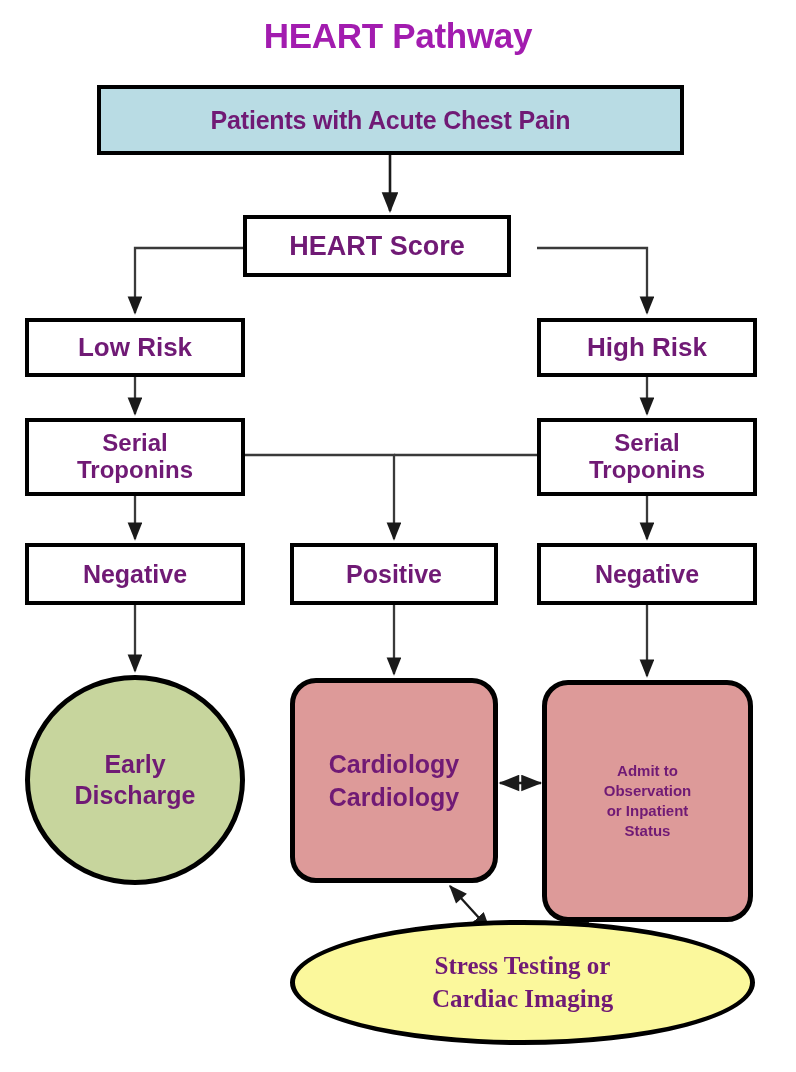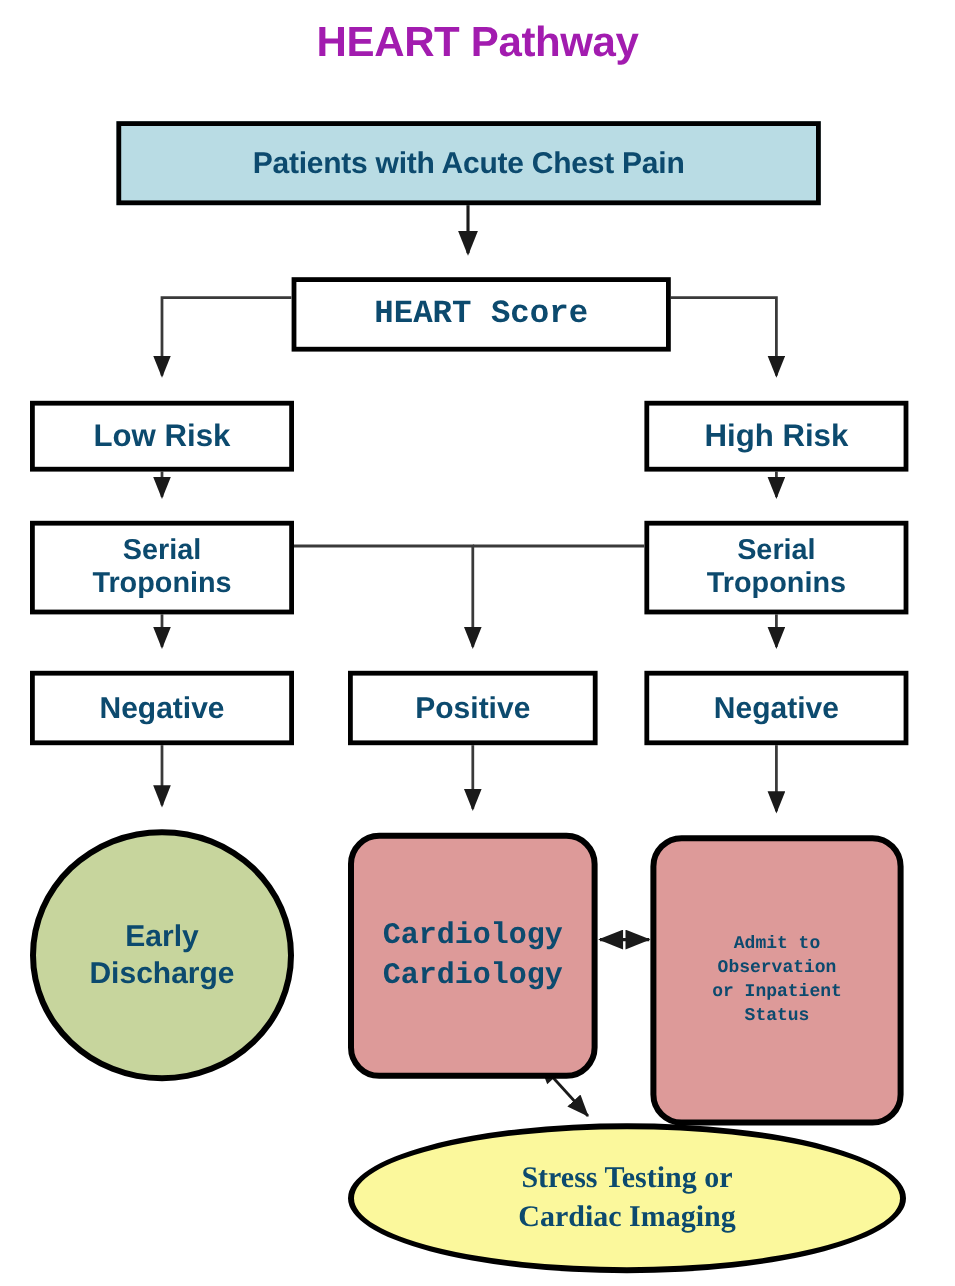--- a/index.html
+++ b/index.html
@@ -25,34 +25,32 @@
     height: 1072px;
     pointer-events: none;
   }
   .node {
     position: absolute;
     box-sizing: border-box;
     display: flex;
     align-items: center;
     justify-content: center;
     text-align: center;
-    color: #0c4a6e;
+    color: #701a75;
     font-weight: bold;
     line-height: 1.12;
     z-index: 2;
-    margin-top: 16px;
   }
   .rect {
     border: 4px solid #000000;
     background: #ffffff;
   }
   .rounded {
     border: 5px solid #000000;
     border-radius: 26px;
-    font-family: Liberation Mono, monospace;
   }
   .ellipse {
     border: 5px solid #000000;
     border-radius: 50%;
   }
   #page-title {
     position: absolute;
     left: 0;
     top: 16px;
     width: 796px;
@@ -63,23 +61,22 @@
     letter-spacing: -0.3px;
     z-index: 2;
   }
   #node-chest-pain {
     left: 97px; top: 85px; width: 587px; height: 70px;
     background: #b9dce4;
     font-size: 25px;
     letter-spacing: -0.2px;
   }
   #node-heart-score {
-    left: 243px; top: 215px; width: 316px; height: 62px;
+    left: 243px; top: 215px; width: 268px; height: 62px;
     font-size: 27px;
-    font-family: Liberation Mono, monospace;
   }
   #node-low-risk {
     left: 25px; top: 318px; width: 220px; height: 59px;
     font-size: 26px;
     align-items: center;
   }
   #node-high-risk {
     left: 537px; top: 318px; width: 220px; height: 59px;
     font-size: 26px;
   }

